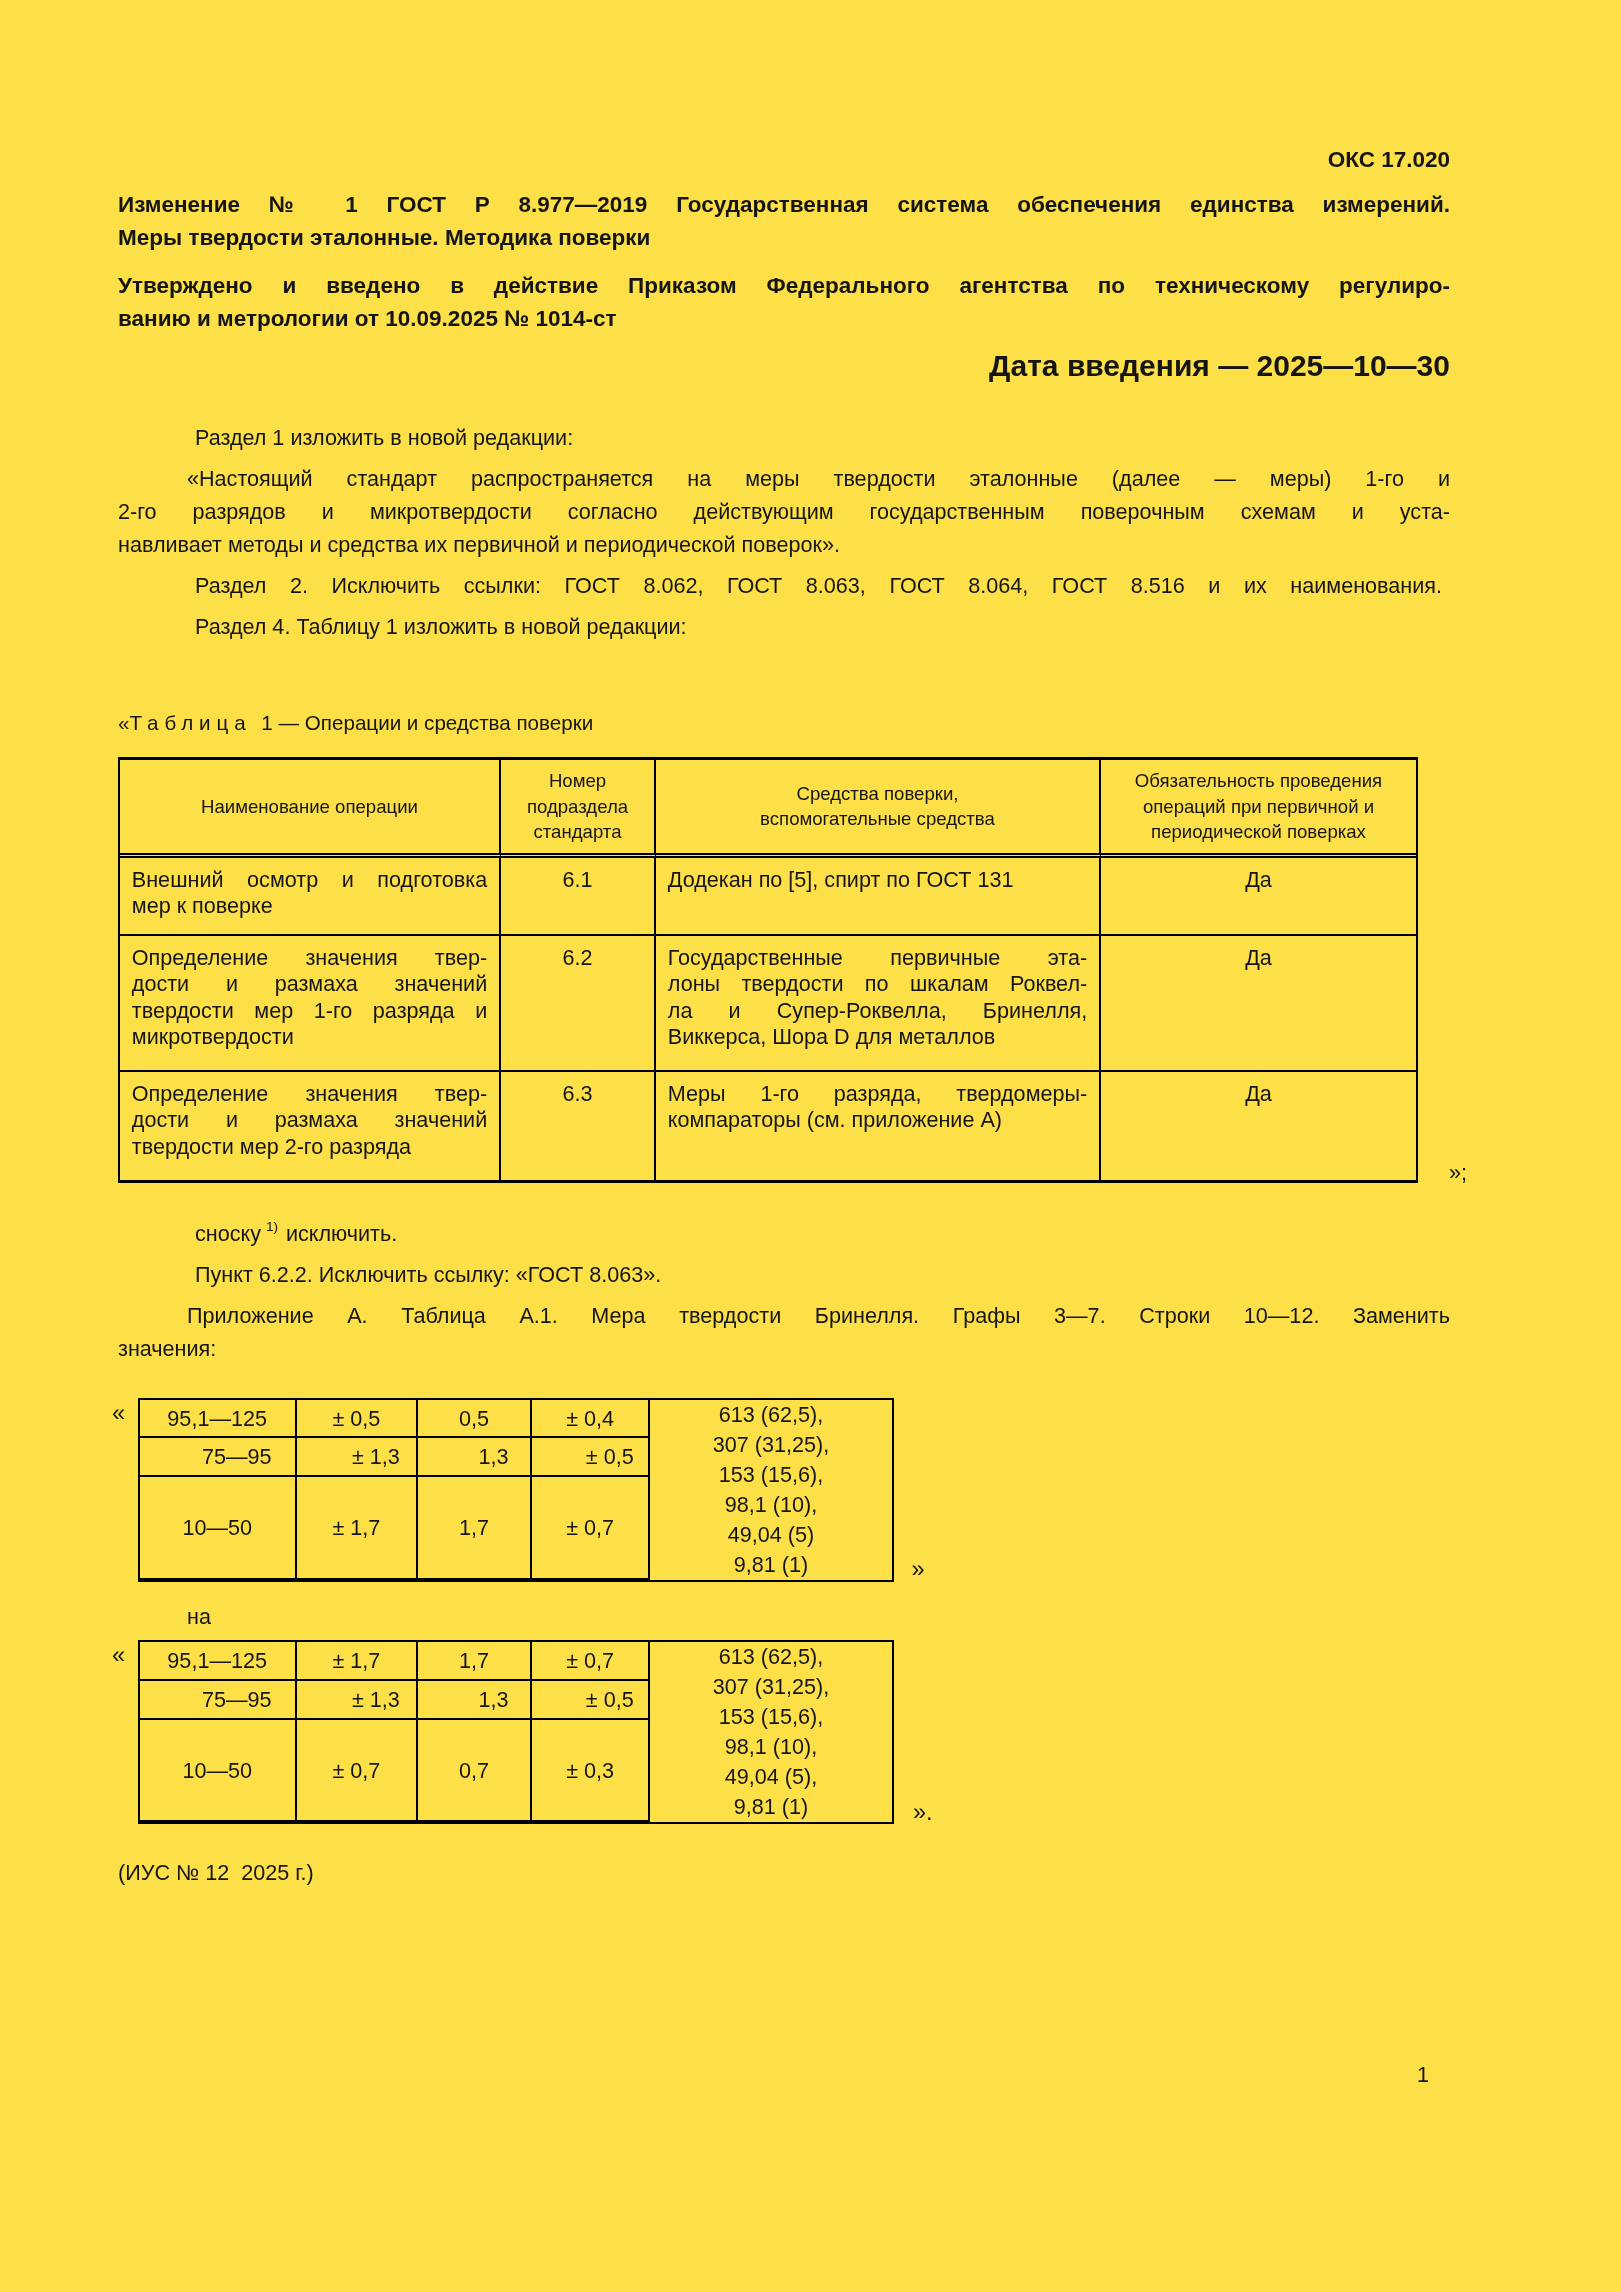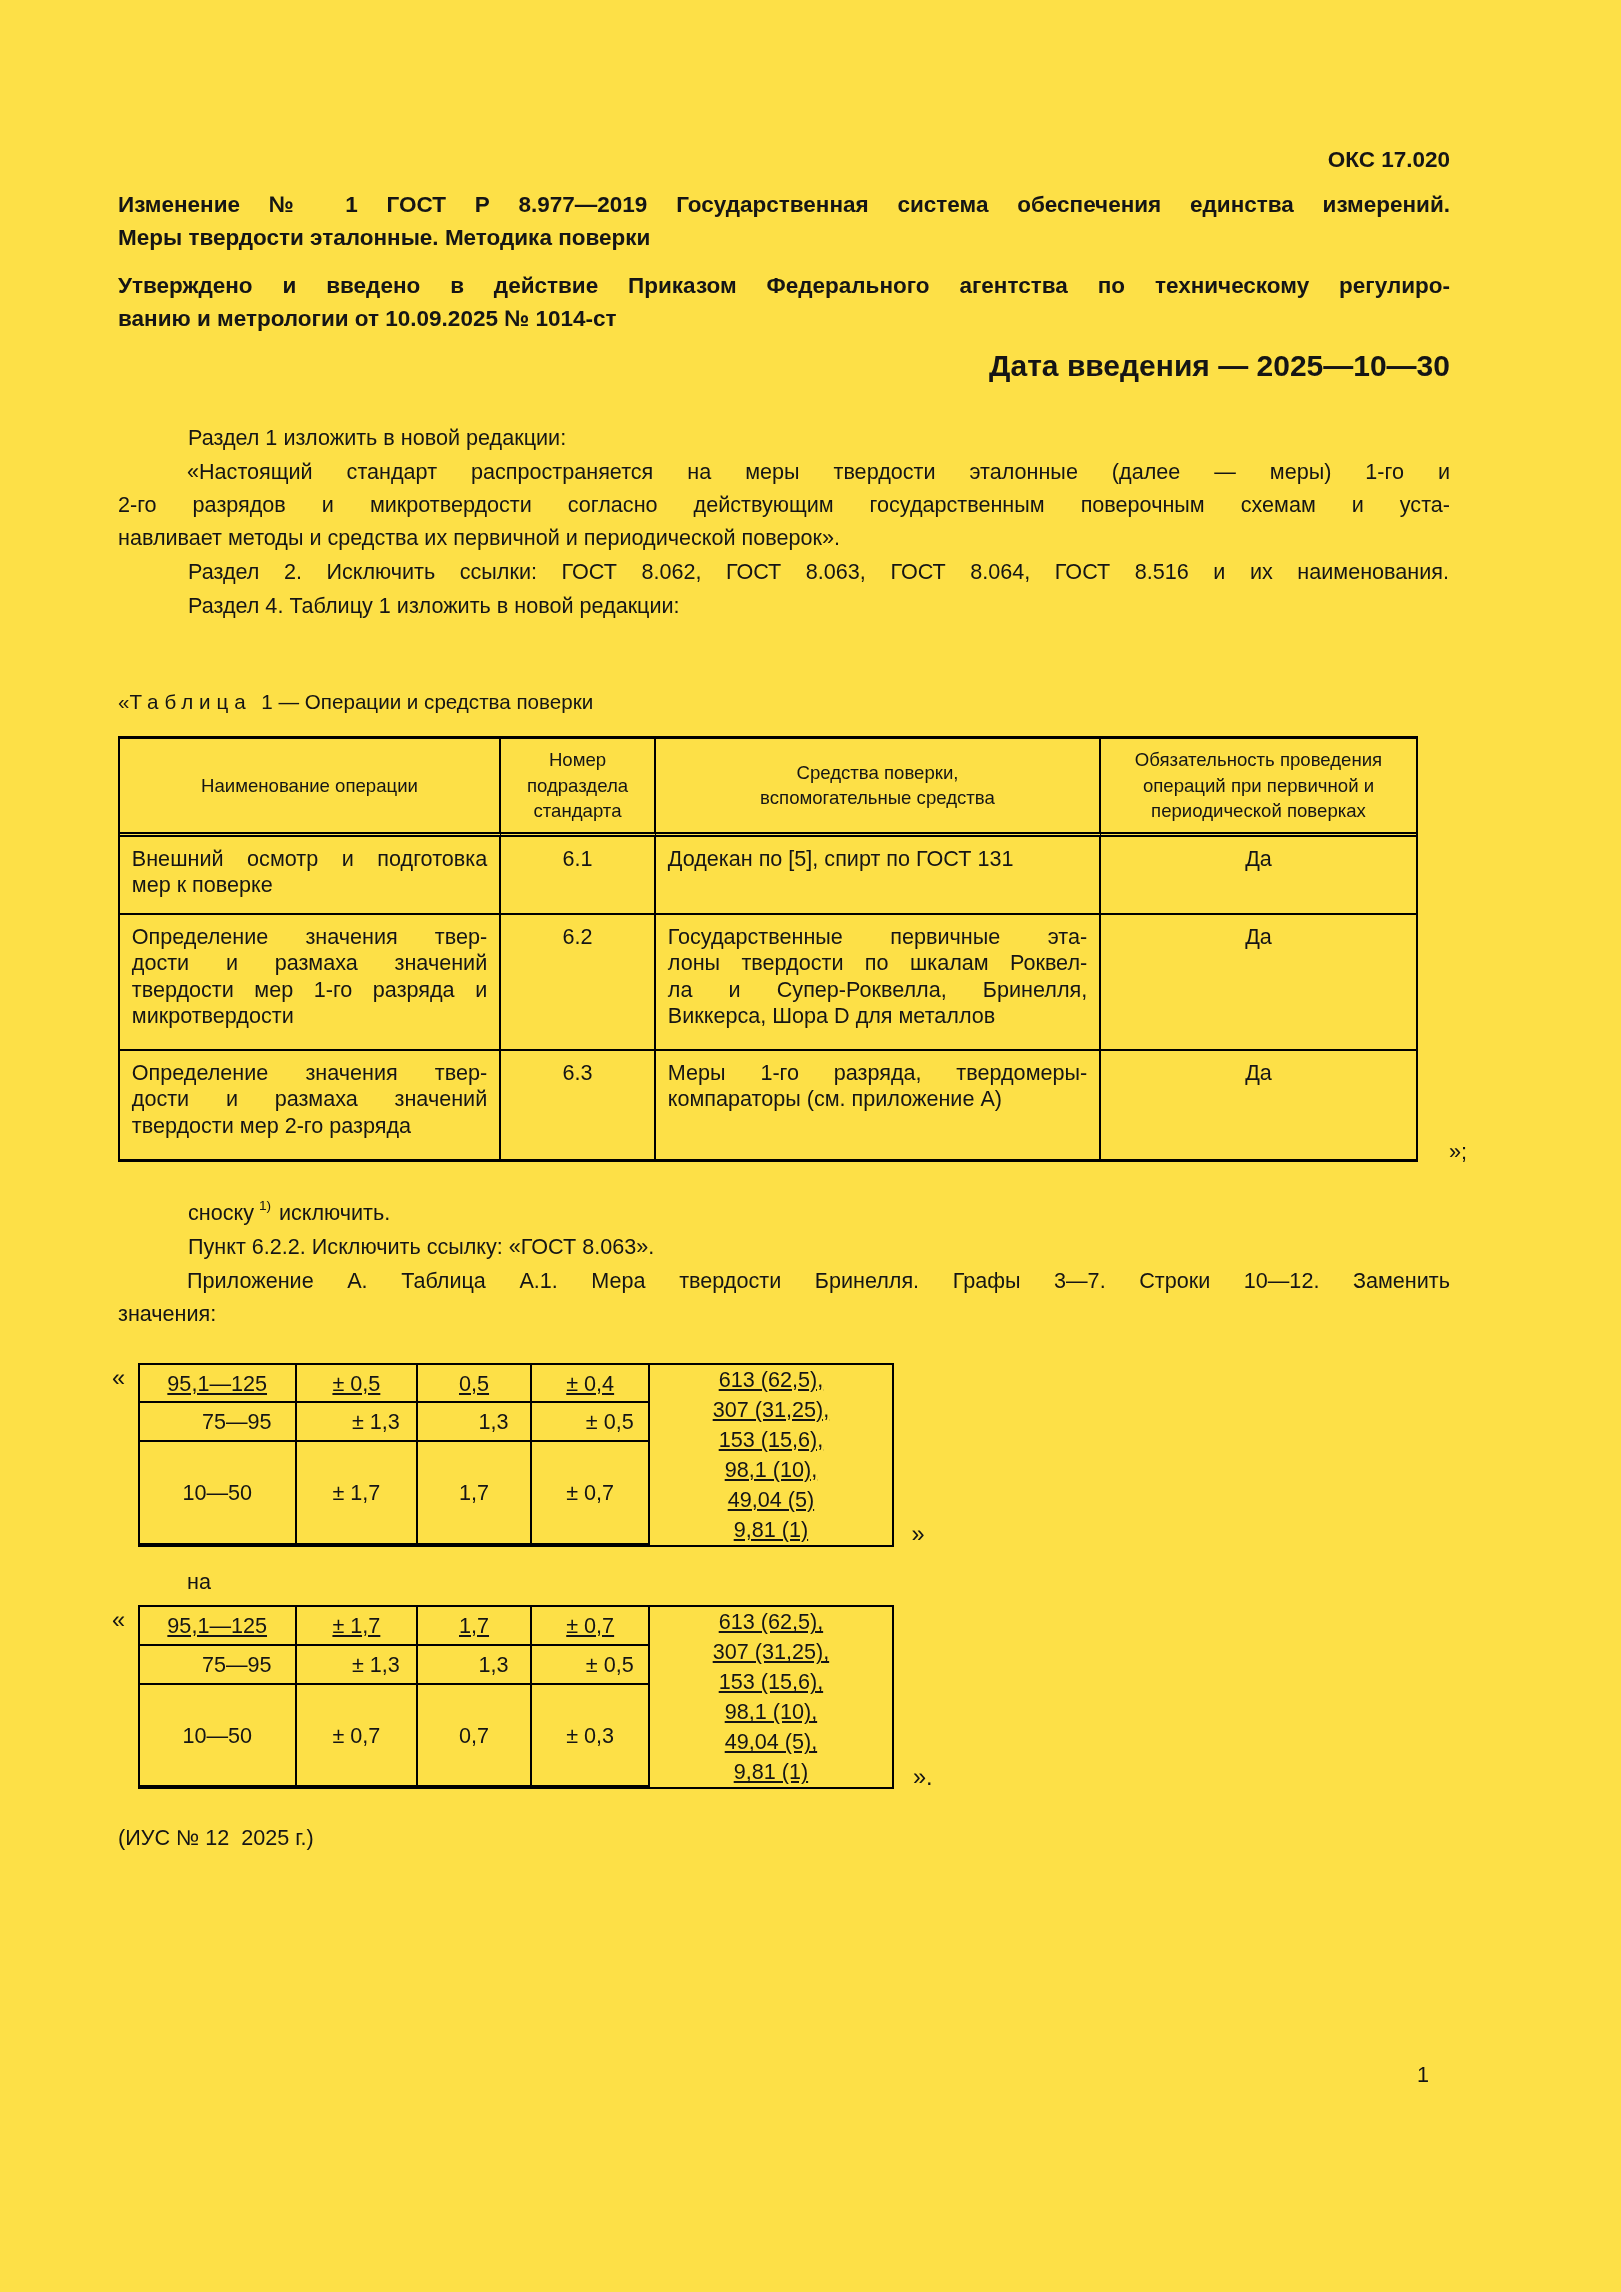--- a/index.html
+++ b/index.html
@@ -8,21 +8,21 @@
     width: 1621px; height: 2293px;
     margin: 0 auto;
     background: #fde047;
     color: #151515;
     font-family: "Liberation Sans", "DejaVu Sans", sans-serif;
     font-size: 21.6px; line-height: 33px;
     box-sizing: border-box;
     padding: 143px 171px 0 118px;
     overflow: hidden;
   }
-  p { margin: 1px; }
+  p { margin: 8px; }
   .right { text-align: right; }
   .par { text-indent: 69px; }
   .stretch { text-align: justify; text-align-last: justify; }
   .jline { text-align: justify; text-align-last: justify; }
   .indent-first > div:first-child { text-indent: 69px; }
 
   .oks { font-size: 22.5px; font-weight: bold; text-align: right; }
   .title-block { margin-top: 11.8px; font-size: 22.5px; font-weight: bold; line-height: 33px; }
   .approval-block { margin-top: 15.7px; font-size: 22.5px; font-weight: bold; line-height: 33px; }
   .date-line { margin-top: 13.7px; font-size: 30px; font-weight: bold; }
@@ -68,21 +68,21 @@
   table.small {
     border-collapse: separate; border-spacing: 0; table-layout: fixed;
     width: 756px; box-sizing: border-box;
     border: 2.9px solid #000;
   }
   table.small td {
     border-right: 2px solid #000; border-bottom: 2.9px solid #000;
     text-align: center; vertical-align: middle;
     font-size: 21.6px; padding: 0 5.9px; box-sizing: border-box;
   }
-  table.small tr:nth-child(1) td { height: 35px; text-decoration: underline; }
+  table.small tr:nth-child(1) td { height: 35px; }
   table.small tr:nth-child(2) td { height: 36px; padding-left: 45px; }
   table.small tr:nth-child(3) td { height: 94px; }
   table.small td.merged {
     border-right: none; border-bottom: none;
     white-space: pre-line; line-height: 30px;
   }
   .q { font-size: 23.5px; line-height: 23.5px; }
   .q.open { position: absolute; left: -25.5px; top: 3.9px; }
   .q.close1 { position: absolute; right: -31px; bottom: 0; }
   .q.close2 { position: absolute; right: -39px; bottom: 0; }

